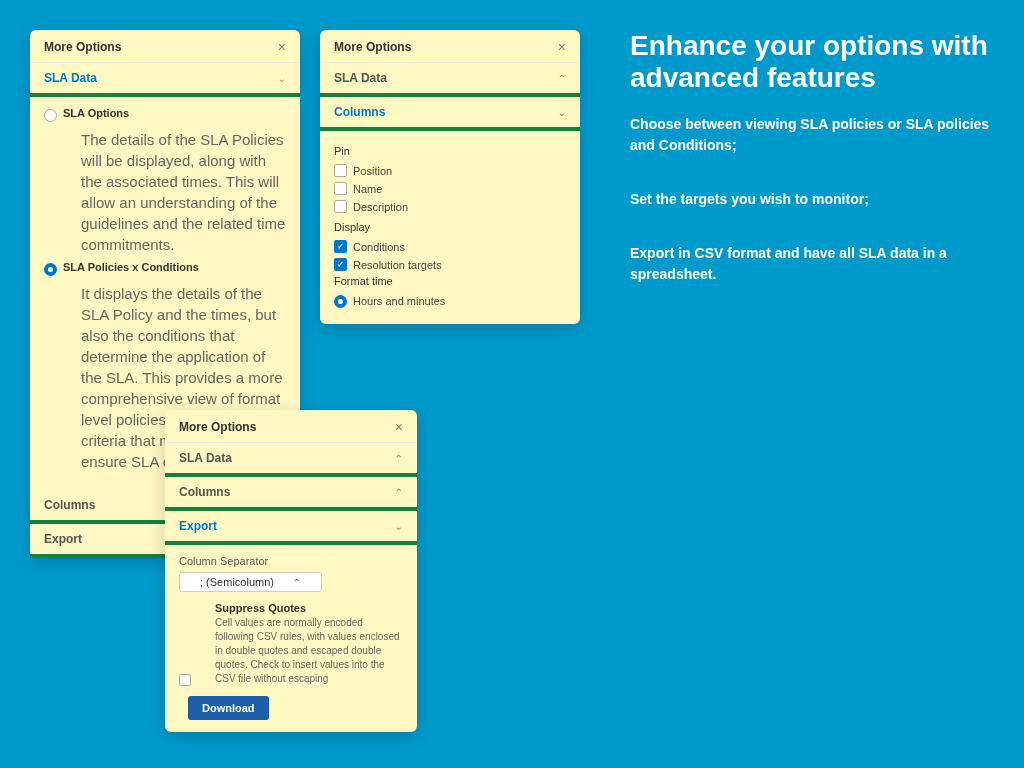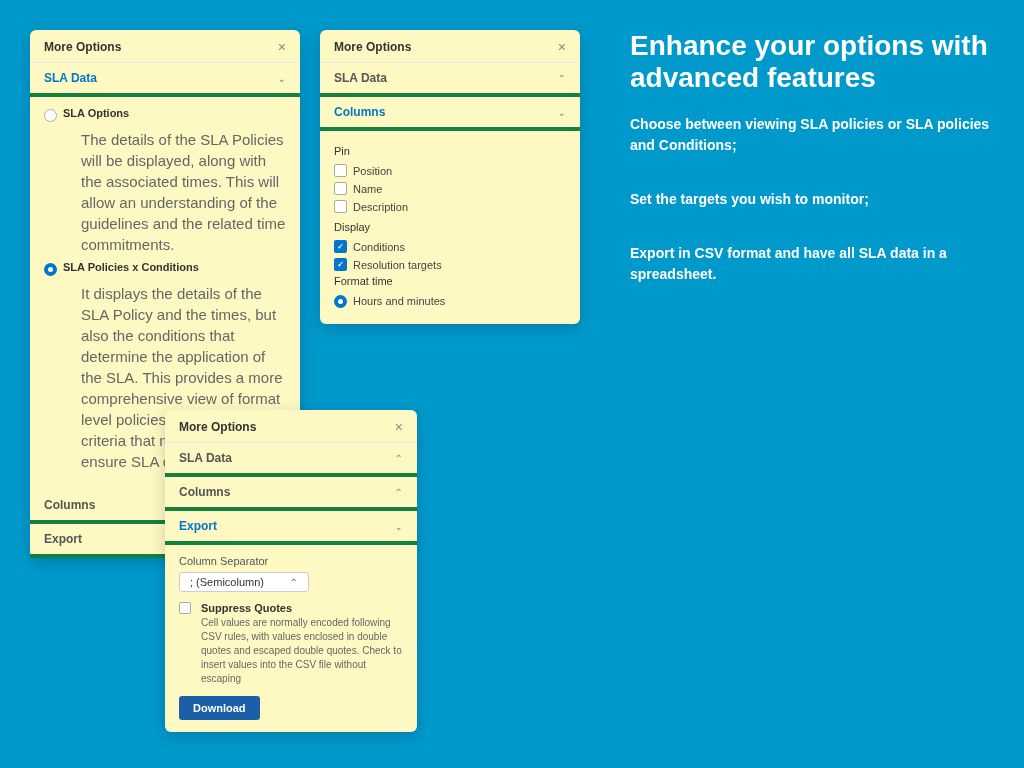--- a/index.html
+++ b/index.html
@@ -169,33 +169,33 @@
       font-size: 11px;
       color: #555;
       margin-bottom: 5px;
     }
 
     .select-wrapper {
       display: flex;
       align-items: center;
       border: 1px solid #ccc;
       border-radius: 3px;
-      padding: 3px 10px;
+      padding: 3px 20px;
       font-size: 11px;
       color: #333;
-      width: 130px;
+      width: 143px;
       background: #fff;
       justify-content: space-between;
       margin-bottom: 10px;
     }
 
     .suppress-row {
       display: flex;
-      align-items: flex-start;
-      gap: 10px;
+      align-items: flex-end;
+      gap: 24px;
     }
 
     .suppress-label {
       font-size: 11px;
       font-weight: 600;
       color: #333;
     }
 
     .suppress-desc {
       font-size: 10px;
@@ -207,20 +207,21 @@
     .download-btn {
       background: #1a5fa8;
       color: #fff;
       border: none;
       border-radius: 3px;
       padding: 6px 14px;
       font-size: 11px;
       font-weight: 600;
       cursor: pointer;
       margin-top: 10px;
+      margin-left: 9px;
     }
 
     
     .headline {
       font-size: 28px;
       font-weight: 800;
       color: #fff;
       line-height: 1.15;
       margin-bottom: 4px;
     }

